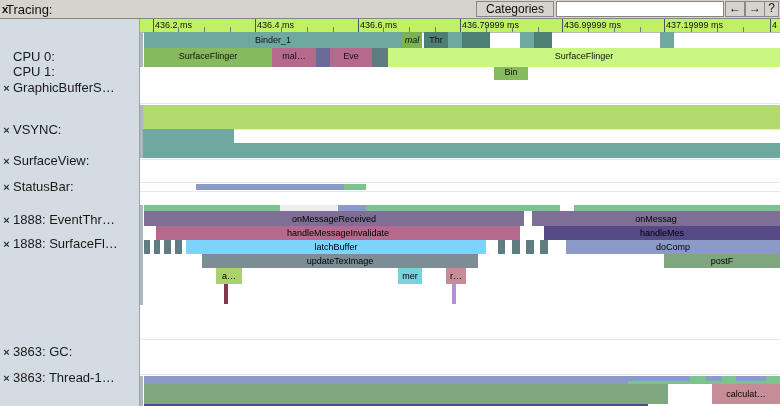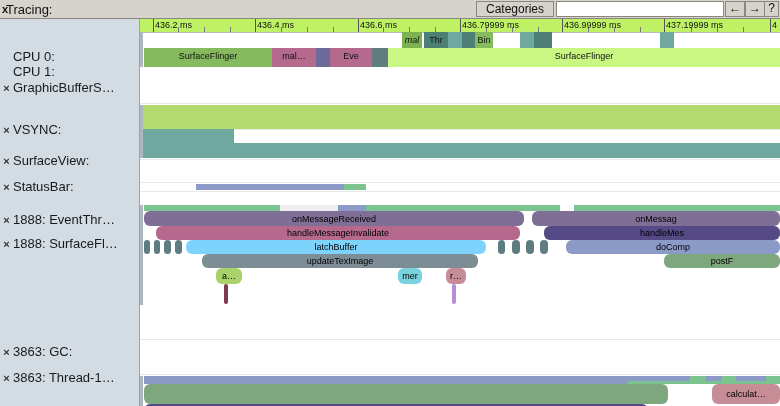--- a/index.html
+++ b/index.html
@@ -74,21 +74,21 @@
     position:absolute;top:1px;font-size:9px;color:#111;white-space:nowrap;
     font-family:"Liberation Sans",sans-serif;
   }
 
   .lane{position:absolute;left:0;width:640px;}
   .seg{position:absolute;top:0;height:100%;overflow:hidden;
        font-size:9px;line-height:1;color:#111;text-align:center;
        white-space:nowrap;box-sizing:border-box;}
   .seg span{display:block;width:100%;overflow:hidden;text-overflow:clip;}
   .slice{position:absolute;overflow:hidden;font-size:9px;color:#000;
-         white-space:nowrap;box-sizing:border-box;border-radius:6px;}
+         white-space:nowrap;box-sizing:border-box;}
   .slice .lbl{position:absolute;left:0;right:0;text-align:center;top:50%;
               transform:translateY(-50%);overflow:hidden;}
   .rowsep{position:absolute;left:0;width:640px;height:1px;background:#e8e8e8;}
 </style>
 </head>
 <body>
 
 <div class="app">
 
   <div class="toolbar">
@@ -147,29 +147,32 @@
         <div class="ticklbl" style="left: 15px;">436.2 ms</div>
         <div class="ticklbl" style="left: 117px;">436.4 ms</div>
         <div class="ticklbl" style="left: 220px;">436.6 ms</div>
         <div class="ticklbl" style="left: 322px;">436.79999 ms</div>
         <div class="ticklbl" style="left: 424px;">436.99999 ms</div>
         <div class="ticklbl" style="left: 526px;">437.19999 ms</div>
         <div class="ticklbl" style="left: 632px;">4</div>
       </div>
     <div id="lanes">
         <div class="lane" style="top: 13px; height: 16px;">
+          <div class="seg" style="left: 4px; width: 258px; background: rgb(111, 168, 158);">
+            <span style="padding-top: 4px;">Binder_1</span>
+          </div>
           <div class="seg" style="left: 262px; width: 20px; background: rgb(124, 179, 80); font-style: italic;">
             <span style="padding-top: 4px;">mal</span>
           </div>
           <div class="seg" style="left: 284px; width: 24px; background: rgb(78, 127, 117);">
             <span style="padding-top: 4px;">Thr</span>
           </div>
           <div class="seg" style="left: 308px; width: 14px; background: rgb(111, 168, 158);"></div>
           <div class="seg" style="left: 322px; width: 28px; background: rgb(78, 127, 117);"></div>
-          <div class="seg" style="left: 335px; width: 18px; background: rgb(134, 186, 94);">
+          <div class="seg" style="left: 354px; width: 34px; background: rgb(134, 186, 94); margin-top: 32px;">
             <span style="padding-top: 4px;">Bin</span>
           </div>
           <div class="seg" style="left: 380px; width: 14px; background: rgb(111, 168, 158);"></div>
           <div class="seg" style="left: 394px; width: 18px; background: rgb(78, 127, 117);"></div>
           <div class="seg" style="left: 520px; width: 14px; background: rgb(111, 168, 158);"></div>
         </div>
         <div class="lane" style="top: 29px; height: 19px;">
           <div class="seg" style="left: 4px; width: 128px; background: rgb(134, 186, 94);">
             <span style="padding-top: 4px;">SurfaceFlinger</span>
           </div>

